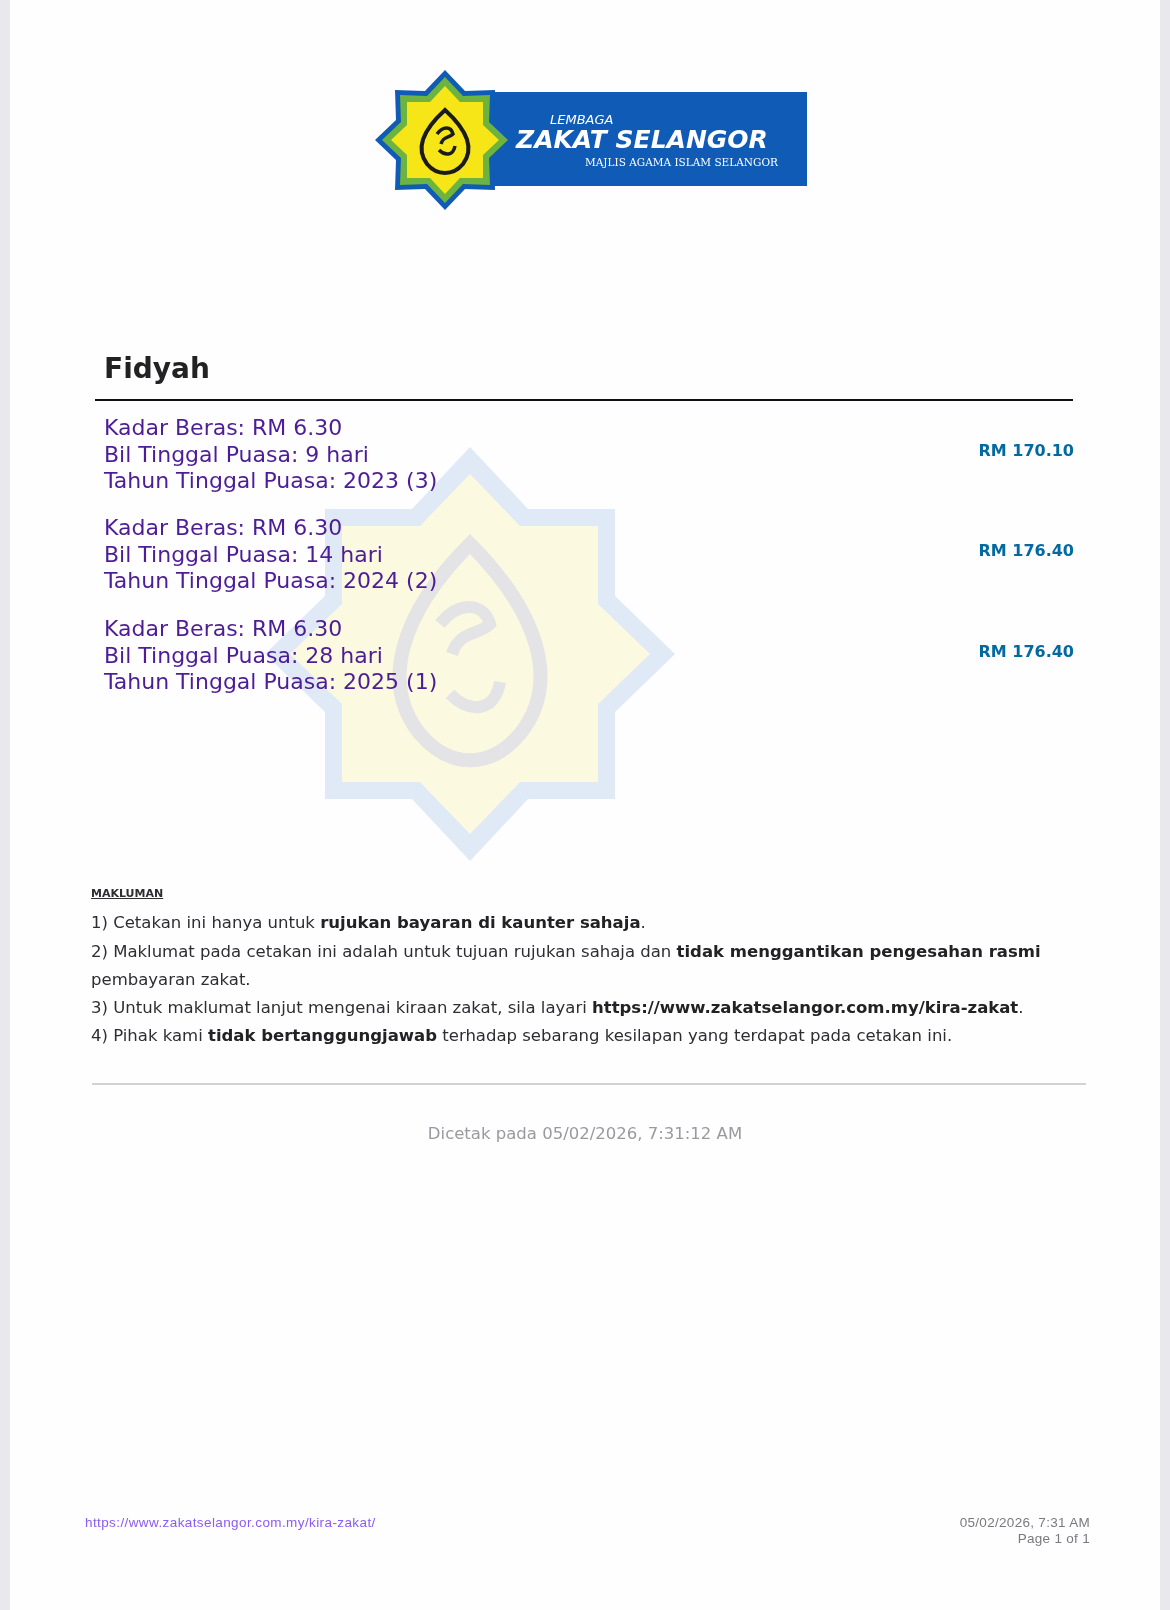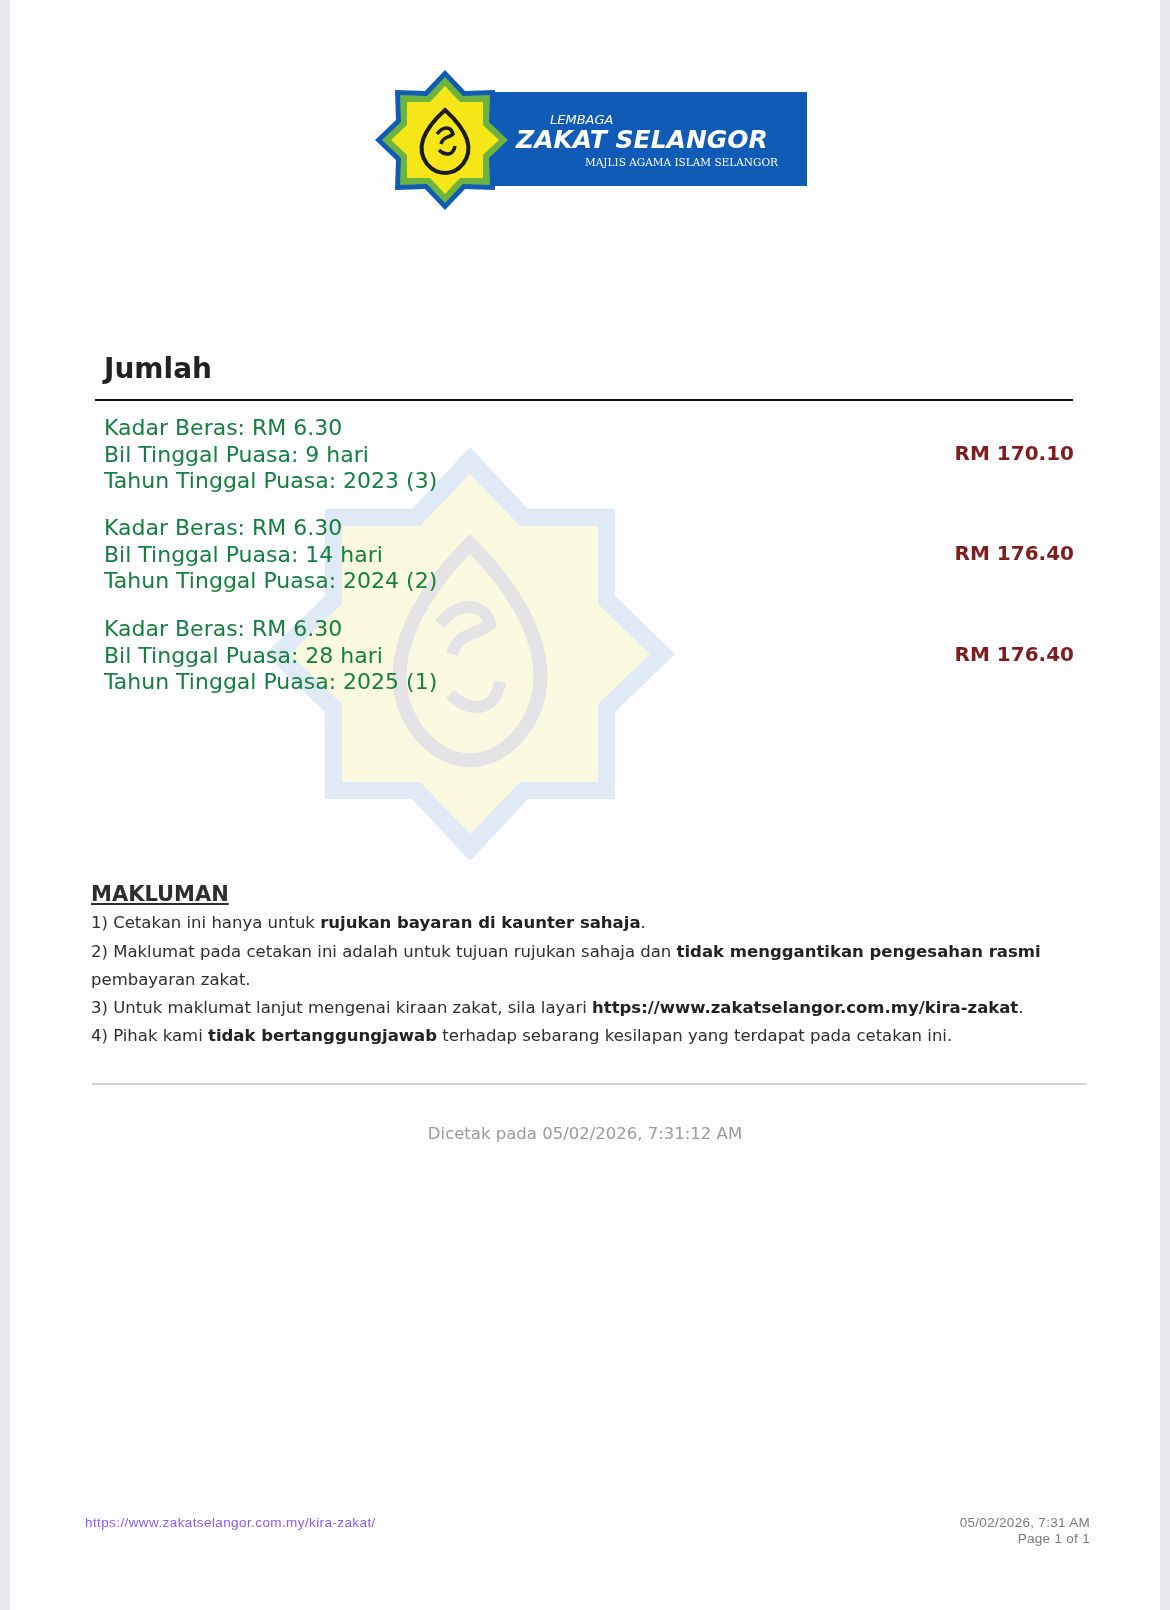--- a/index.html
+++ b/index.html
@@ -39,30 +39,30 @@
     .watermark svg { width: 100%; height: 100%; }
 
     
     .section-heading {
       left: 94px; top: 352px;
       font-size: 28px; font-weight: bold; color: #222;
     }
     .divider { left: 85px; top: 399px; width: 978px; height: 2px; background: #111; }
 
     .row { left: 94px; width: 970px; height: 80px; }
-    .row .details { position: absolute; left: 0; top: 0; font-size: 22px; line-height: 26.5px; color: #15803d; }
-    .row .amount { position: absolute; right: 0; top: 26px; font-size: 20px; font-weight: bold; color: #7f1d1d; }
+    .row .details { position: absolute; left: 0; top: 0; font-size: 22px; line-height: 26.5px; color: #4c1d95; }
+    .row .amount { position: absolute; right: 0; top: 26px; font-size: 16px; font-weight: bold; color: #0369a1; }
 
     .total { left: 94px; width: 970px; top: 735px; height: 30px; }
     .total .label { position: absolute; left: 0; top: 0; font-size: 21px; font-weight: bold; color: #2a2a2a; }
     .total .amount { position: absolute; right: 0; top: 0; font-size: 20px; font-weight: bold; color: #2a2a2a; }
 
     
     .notes { left: 81px; top: 880px; width: 990px; font-size: 16.5px; line-height: 28.3px; color: #2e2e2e; }
-    .notes .notes-title { font-weight: bold; text-decoration: underline; font-size: 21px; margin-bottom: 1px; }
+    .notes .notes-title { font-weight: bold; text-decoration: underline; font-size: 11px; margin-bottom: 1px; }
     .notes b { font-weight: bold; color: #222; }
 
     .sep { left: 82px; top: 1083px; width: 994px; height: 2px; background: #d2d2d4; }
 
     .printed { left: 0; width: 1150px; top: 1124px; text-align: center; font-size: 16.5px; color: #9a9a9e; }
 
     .footer-left { left: 75px; top: 1515px; font-family: "Liberation Sans", sans-serif; font-size: 13.5px; color: #8b5cf6; letter-spacing: 0.4px; }
     .footer-right { right: 70px; top: 1515px; text-align: right; font-family: "Liberation Sans", sans-serif; font-size: 13.5px; line-height: 16px; color: #7a7a7e; letter-spacing: 0.3px; }
   </style>
 </head>
@@ -94,21 +94,21 @@
       <g transform="translate(205,207)">
         <polygon fill="#7aa6d8" points="0,-207 58,-145 145,-145 145,-58 205,0 145,58 145,145 58,145 0,207 -58,145 -145,145 -145,58 -205,0 -145,-58 -145,-145 -58,-145"></polygon>
         <polygon fill="#f4f07a" points="0,-180 50,-128 128,-128 128,-50 180,0 128,50 128,128 50,128 0,180 -50,128 -128,128 -128,50 -180,0 -128,-50 -128,-128 -50,-128"></polygon>
         <path d="M0,-110 C-70,-40 -90,30 -50,80 C-20,115 20,115 50,80 C90,30 70,-40 0,-110 Z" fill="none" stroke="#8b8b8b" stroke-width="14"></path>
         <path d="M-30,-30 c20,-25 45,-20 50,0 c-12,12 -30,6 -38,30" fill="none" stroke="#8b8b8b" stroke-width="12"></path>
         <path d="M-20,40 c20,20 45,18 50,-12" fill="none" stroke="#8b8b8b" stroke-width="12"></path>
       </g>
     </svg>
   </div>
 
-  <div class="abs section-heading">Jumlah</div>
+  <div class="abs section-heading">Fidyah</div>
   <div class="abs divider"></div>
 
   <div class="abs row" style="top:415px;">
     <div class="details">
       <div>Kadar Beras: RM 6.30</div>
       <div>Bil Tinggal Puasa: 9 hari</div>
       <div>Tahun Tinggal Puasa: 2023 (3)</div>
     </div>
     <div class="amount">RM 170.10</div>
   </div>

